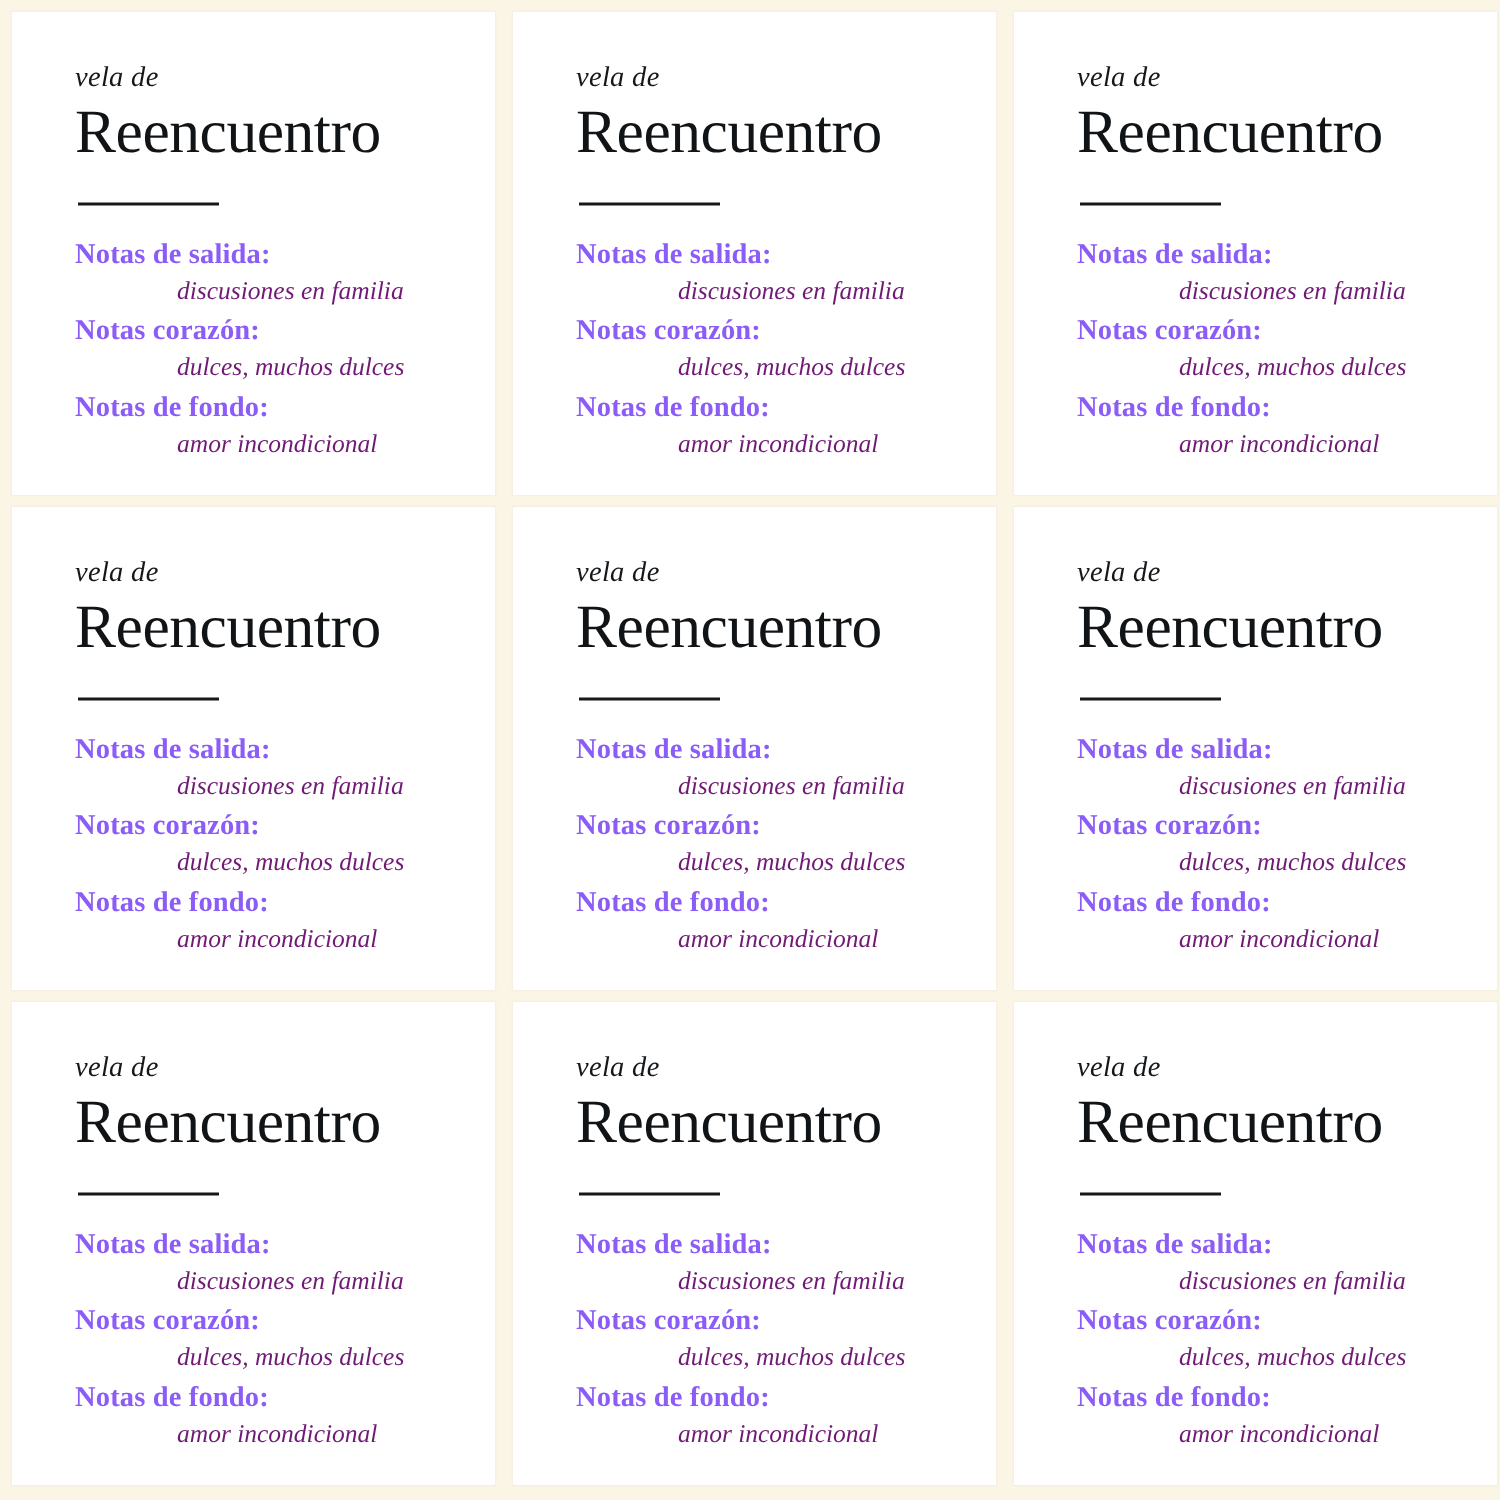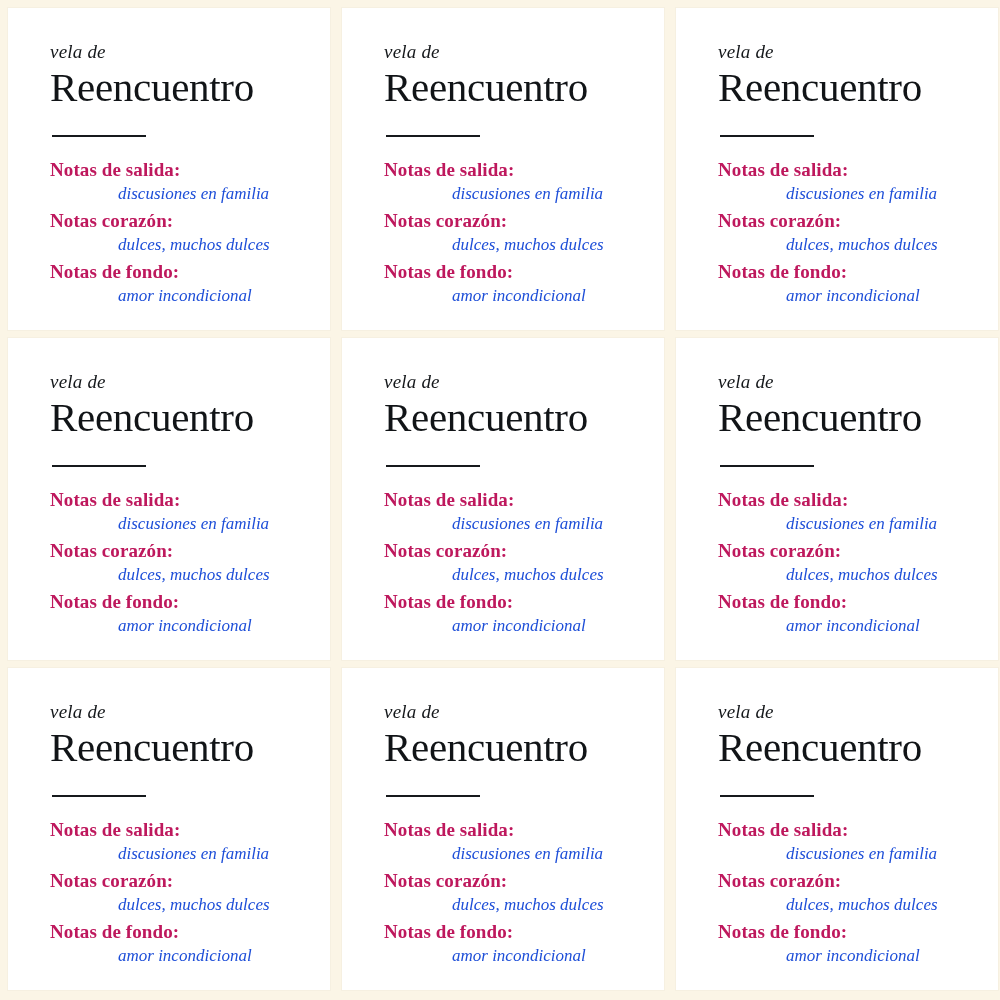--- a/index.html
+++ b/index.html
@@ -57,28 +57,28 @@
   }
   .notes {
     margin: 0;
   }
   .note-group {
     margin-bottom: 6px;
   }
   .note-label {
     font-size: 19px;
     font-weight: 700;
-    color: #be185d;
+    color: #8b5cf6;
     line-height: 1.2;
     letter-spacing: 0.1px;
   }
   .note-value {
     font-size: 17px;
     font-style: italic;
-    color: #1d4ed8;
+    color: #701a75;
     line-height: 1.25;
     padding-left: 68px;
     margin-top: 1px;
   }
 </style>
 </head>
 <body>
 
 <div class="sheet">
 

